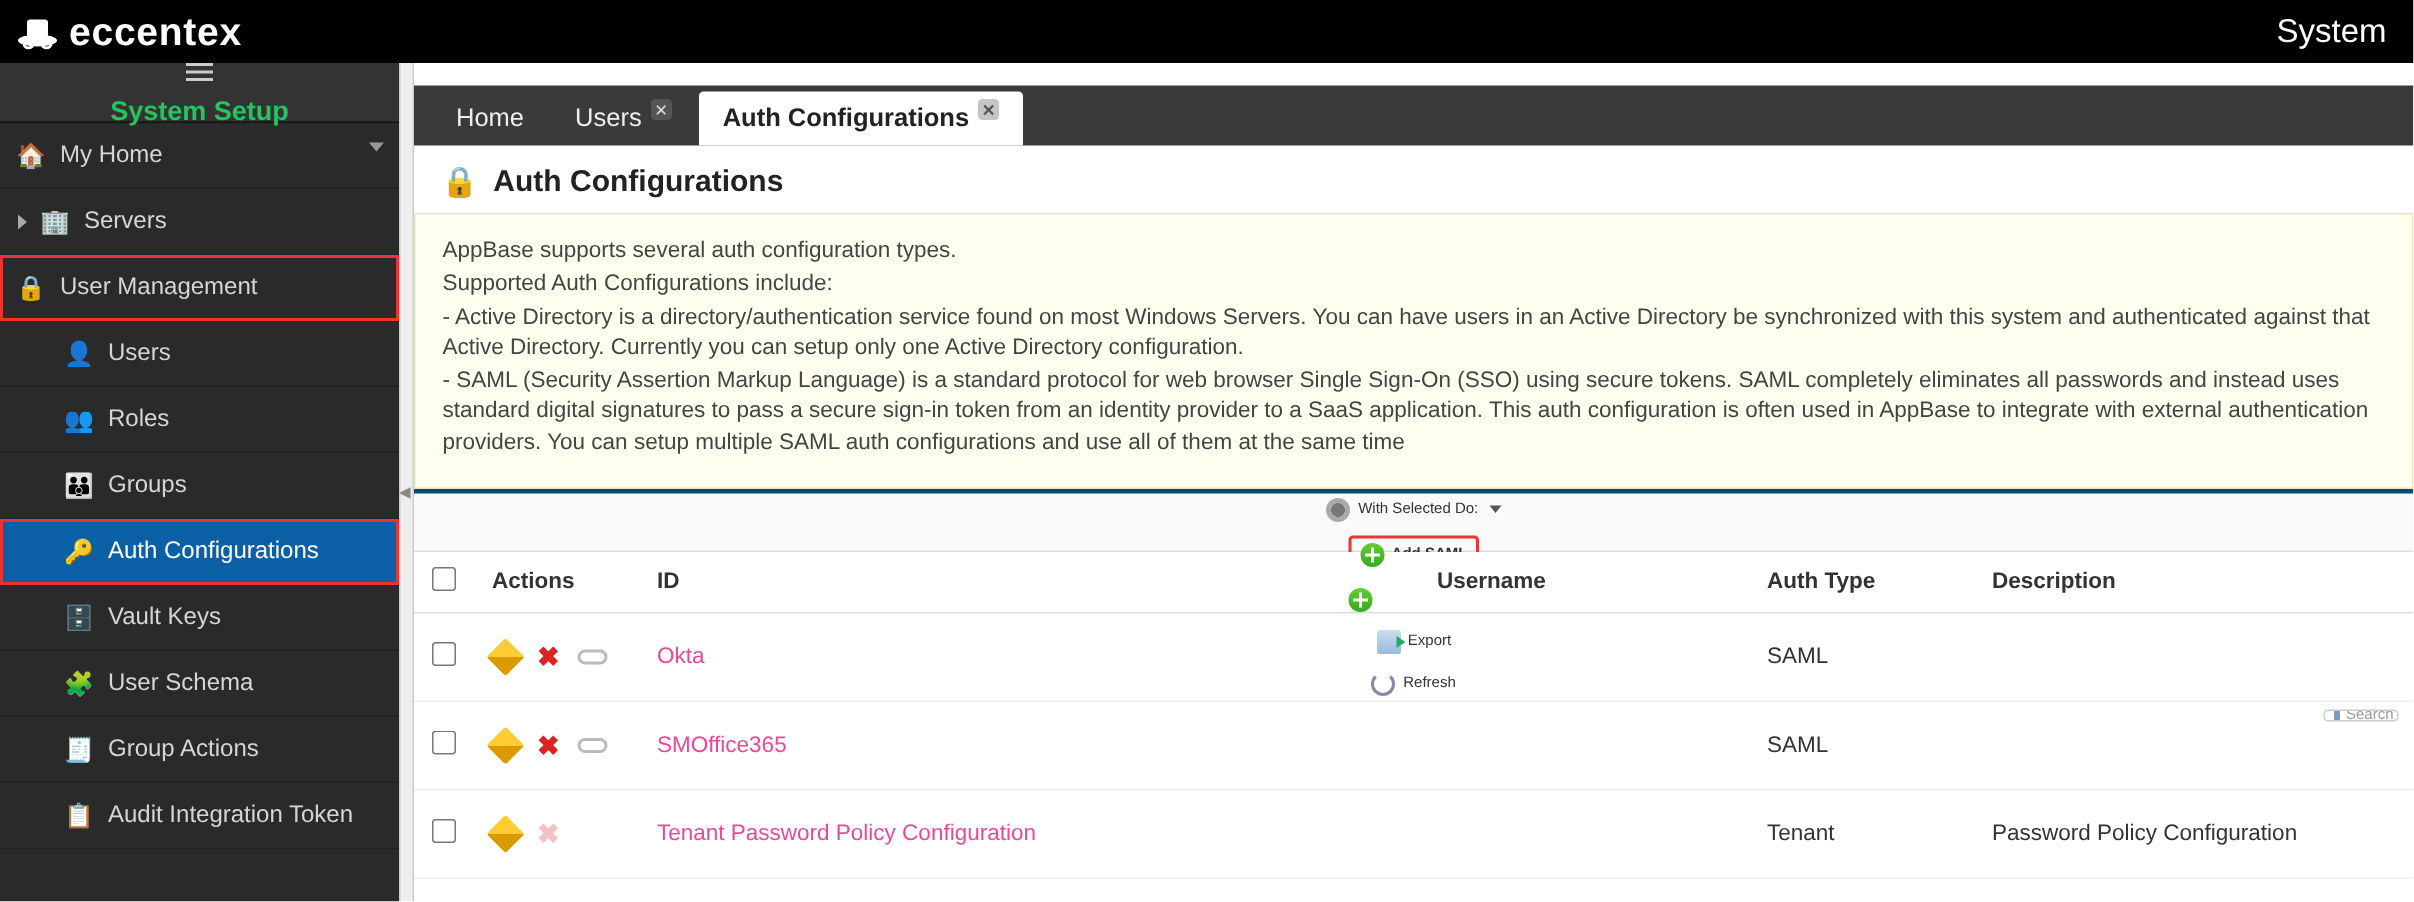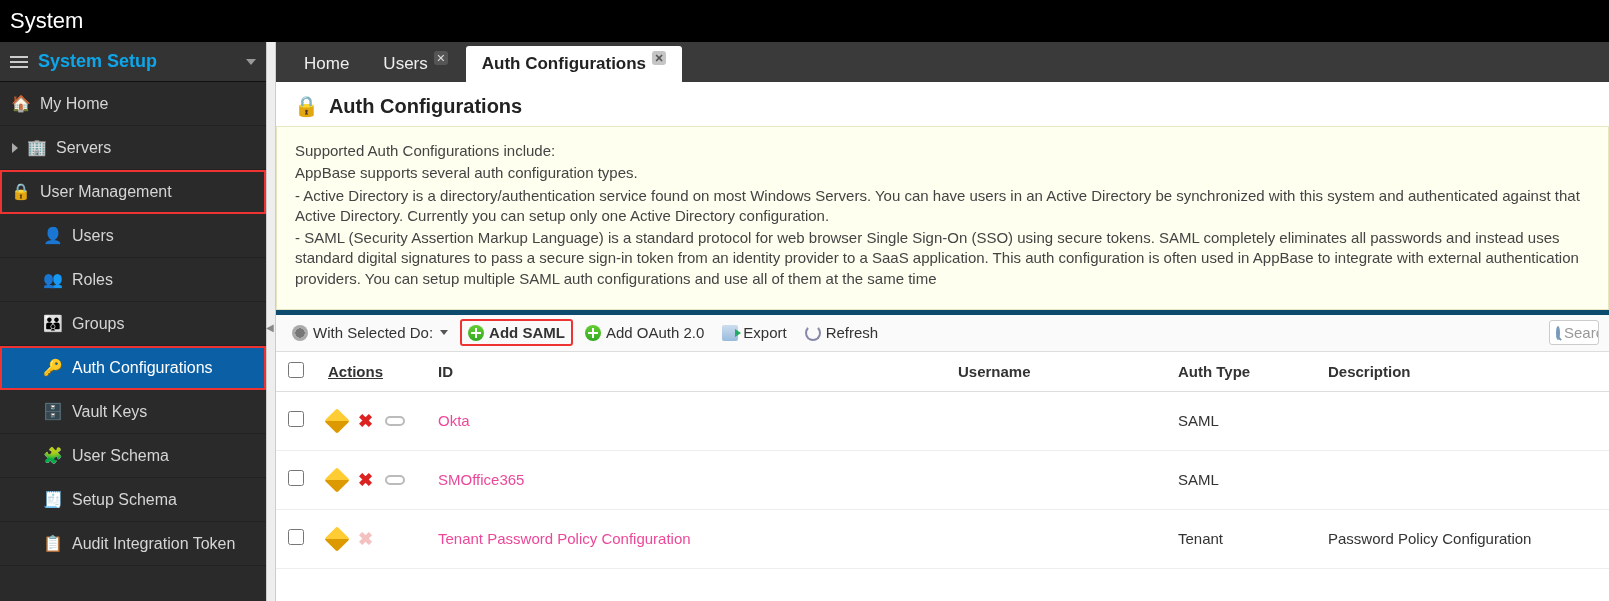--- a/index.html
+++ b/index.html
@@ -7,45 +7,45 @@
 
 .topbar { background: #000; height: 42px; display: flex; align-items: center; justify-content: space-between; padding: 0 18px 0 10px; }
 .logo { color: #fff; display: flex; align-items: center; gap: 6px; }
 .logo-icon { width: 30px; height: 24px; }
 .logo-text { font-size: 26px; font-weight: 600; letter-spacing: 0.5px; }
 .system-link { color: #fff; font-size: 22px; }
 
 .shell { display: flex; height: calc(601px - 42px); }
 
 .sidebar { width: 266px; background: #2a2a2a; color: #ddd; display: flex; flex-direction: column; }
-.sidebar-header { background: #333; height: 40px; display: flex; align-items: center; padding: 0 10px; gap: 10px; font-size: 18px; color: #0ea5e9; font-weight: 600; border-bottom: 1px solid #111; }
+.sidebar-header { background: #333; height: 40px; display: flex; align-items: center; padding: 0 10px; gap: 10px; font-size: 18px; color: #22c55e; font-weight: 600; border-bottom: 1px solid #111; flex-direction: column; }
 .hamburger { width: 18px; display: inline-flex; flex-direction: column; gap: 3px; }
 .hamburger span { height: 2px; background: #ccc; }
 .dropdown-caret { margin-left: auto; width: 0; height: 0; border-left: 5px solid transparent; border-right: 5px solid transparent; border-top: 6px solid #999; }
 .nav { list-style: none; }
 .nav li { display: flex; align-items: center; height: 44px; padding: 0 12px; gap: 10px; font-size: 16px; color: #d5d5d5; border-bottom: 1px solid #222; cursor: pointer; }
 .nav li.child { padding-left: 44px; }
 .nav li.active { background: #0b5fa5; color: #fff; }
 .nav li.highlight { outline: 2px solid #e33; outline-offset: -2px; }
 .nav .tri { width: 0; height: 0; border-top: 5px solid transparent; border-bottom: 5px solid transparent; border-left: 6px solid #aaa; }
 .icon { width: 18px; height: 18px; display: inline-flex; align-items: center; justify-content: center; }
 
-.main { flex: 1; display: flex; flex-direction: column; background: #fff; position: relative; overflow: hidden; }
+.main { flex: 1; display: flex; flex-direction: column; background: #fff; position: relative; overflow: hidden; justify-content: center; }
 .tabs { background: #3a3a3a; height: 40px; display: flex; align-items: flex-end; padding: 0 12px; gap: 2px; }
 .tab { height: 36px; padding: 0 16px; display: flex; align-items: center; gap: 6px; color: #eee; font-size: 17px; cursor: pointer; position: relative; }
 .tab.active { background: #fff; color: #222; font-weight: 600; border-radius: 3px 3px 0 0; }
 .tab-close { width: 14px; height: 14px; border-radius: 3px; background: #555; color: #ddd; font-size: 11px; display: flex; align-items: center; justify-content: center; position: relative; top: -6px; }
 .tab.active .tab-close { background: #c5c5c5; color: #555; }
 
 .page-title { padding: 12px 18px 8px; display: flex; align-items: center; gap: 10px; font-size: 20px; font-weight: 700; color: #222; }
 
 .infobox { background: #fffff0; border: 1px solid #e6e6c0; margin: 0 0px; padding: 14px 18px 18px; color: #444; font-size: 15px; line-height: 1.35; }
 .infobox p { margin-bottom: 2px; }
 
-.toolbar { height: 42px; background: #fafafa; border-top: 5px solid #0c4a6e; border-bottom: 1px solid #ddd; display: flex; align-items: center; padding: 0 10px; gap: 6px; font-size: 15px; color: #333; }
+.toolbar { height: 42px; background: #fafafa; border-top: 3px solid #0c4a6e; border-bottom: 1px solid #ddd; display: flex; align-items: center; padding: 0 10px; gap: 6px; font-size: 10px; color: #333; flex-direction: column; }
 .tbtn { display: flex; align-items: center; gap: 5px; padding: 3px 6px; cursor: pointer; border-radius: 3px; }
 .tbtn.hl { border: 2px solid #e33; font-weight: bold; }
 .plus-circle { width: 16px; height: 16px; border-radius: 50%; background: linear-gradient(#6c3,#3a2); position: relative; }
 .plus-circle::before, .plus-circle::after { content:""; position:absolute; background:#fff; }
 .plus-circle::before { left:7px; top:3px; width:2px; height:10px; }
 .plus-circle::after { top:7px; left:3px; height:2px; width:10px; }
 .export-icon { width:16px; height:16px; background: linear-gradient(#cde,#9bd); border-radius:2px; position:relative; }
 .export-icon::after { content:""; position:absolute; right:-3px; top:4px; width:0;height:0;border-top:4px solid transparent;border-bottom:4px solid transparent;border-left:6px solid #2a6; }
 .refresh-icon { width:16px;height:16px;border:2px solid #88a;border-radius:50%;border-top-color:transparent; }
 .gear-icon { width:16px;height:16px;border-radius:50%;background:radial-gradient(circle,#777 40%,#aaa 41%); }
@@ -61,26 +61,35 @@
 .grid input[type=checkbox] { width:16px;height:16px; }
 .action-icons { display:flex; gap:12px; align-items:center; }
 .pencil { width:18px;height:18px;background:linear-gradient(135deg,#fc3 50%,#d90 50%);transform:rotate(45deg);border-radius:2px; }
 .xdel { color:#d22;font-weight:900;font-size:18px; }
 .xdel.dim { color:#e99;opacity:.6; }
 .linkico { width:20px;height:10px;border:2px solid #bbb;border-radius:6px; }
 
 .splitter { width:10px; background:#eee; border-left:1px solid #ccc; border-right:1px solid #ccc; position:relative; }
 .splitter::after { content:"◀"; position:absolute; top:50%; left:-1px; font-size:10px; color:#888; }
 
-.col-chk{width:40px;} .col-act{width:110px;text-decoration:underline;} .col-id{width:520px;} .col-user{width:220px;} .col-type{width:150px;}
+.col-chk{width:40px;} .col-act{width:110px;} .col-id{width:520px;} .col-user{width:220px;} .col-type{width:150px;}
 </style>
 </head>
 <body>
 
 <div class="topbar">
+  <div class="logo">
+    <svg class="logo-icon" viewBox="0 0 30 24">
+        <ellipse cx="15" cy="18" rx="13" ry="4" fill="#fff"></ellipse>
+        <rect x="8" y="4" width="14" height="12" rx="2" fill="#fff"></rect>
+        <circle cx="9" cy="20" r="3" fill="none" stroke="#fff" stroke-width="2"></circle>
+        <circle cx="21" cy="20" r="3" fill="none" stroke="#fff" stroke-width="2"></circle>
+      </svg>
+    <span class="logo-text">eccentex</span>
+  </div>
   <span class="system-link">System</span>
 </div>
 
 <div class="shell">
   <div class="sidebar">
     <div class="sidebar-header">
       <span class="hamburger">
           <span></span>
           <span></span>
           <span></span>
@@ -121,21 +130,21 @@
       <li class="child">
         <span class="icon">🗄️</span>
         <span>Vault Keys</span>
       </li>
       <li class="child">
         <span class="icon">🧩</span>
         <span>User Schema</span>
       </li>
       <li class="child">
         <span class="icon">🧾</span>
-        <span>Setup Schema</span>
+        <span>Group Actions</span>
       </li>
       <li class="child">
         <span class="icon">📋</span>
         <span>Audit Integration Token</span>
       </li>
     </ul>
   </div>
 
   <div class="splitter"></div>
 
@@ -153,22 +162,22 @@
         <span class="tab-close">✕</span>
       </div>
     </div>
 
     <div class="page-title">
       <span>🔒</span>
       <span>Auth Configurations</span>
     </div>
 
     <div class="infobox">
+      <p>AppBase supports several auth configuration types.</p>
       <p>Supported Auth Configurations include:</p>
-      <p>AppBase supports several auth configuration types.</p>
       <p>- Active Directory is a directory/authentication service found on most Windows Servers. You can have users in an Active Directory be synchronized with this system and authenticated against that Active Directory. Currently you can setup only one Active Directory configuration.</p>
       <p>- SAML (Security Assertion Markup Language) is a standard protocol for web browser Single Sign-On (SSO) using secure tokens. SAML completely eliminates all passwords and instead uses standard digital signatures to pass a secure sign-in token from an identity provider to a SaaS application. This auth configuration is often used in AppBase to integrate with external authentication providers. You can setup multiple SAML auth configurations and use all of them at the same time</p>
     </div>
 
     <div class="toolbar">
       <div class="tbtn">
         <span class="gear-icon"></span>
         <span>With Selected Do:</span>
         <span class="caret-s"></span>
       </div>

